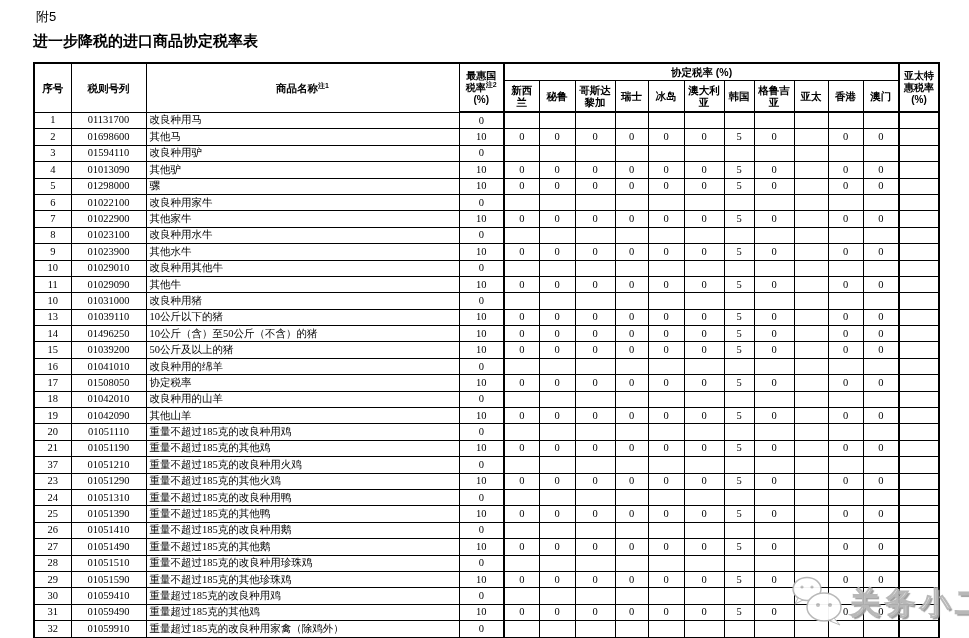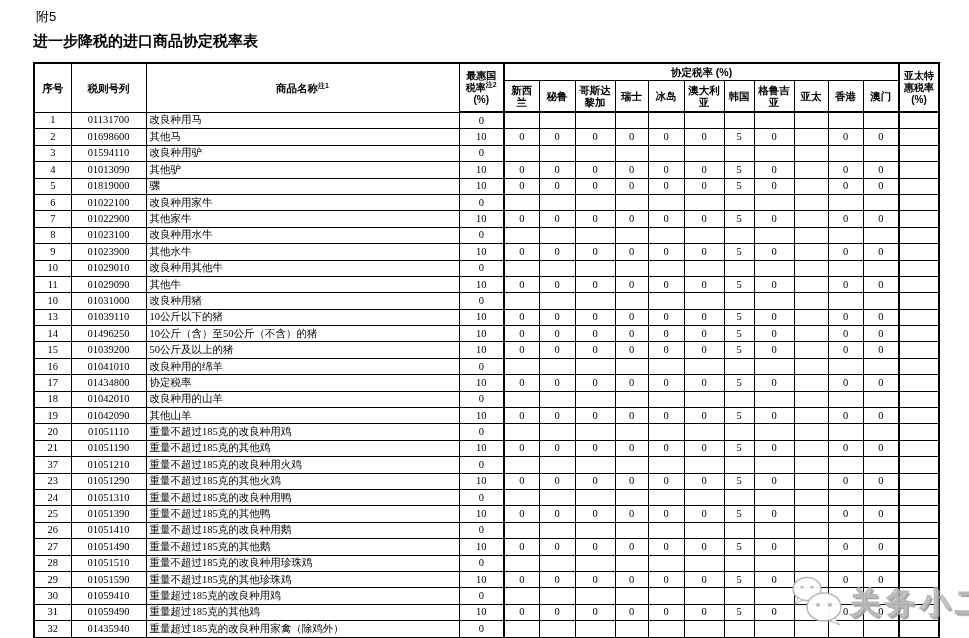--- a/index.html
+++ b/index.html
@@ -170,21 +170,21 @@
         <td>0</td>
         <td>5</td>
         <td>0</td>
         <td></td>
         <td>0</td>
         <td>0</td>
         <td class="thick-left"></td>
       </tr>
       <tr>
         <td>5</td>
-        <td>01819000</td>
+        <td>01298000</td>
         <td class="name-cell">骡</td>
         <td class="thick-right">10</td>
         <td>0</td>
         <td>0</td>
         <td>0</td>
         <td>0</td>
         <td>0</td>
         <td>0</td>
         <td>5</td>
         <td>0</td>
@@ -386,21 +386,21 @@
         <td></td>
         <td></td>
         <td></td>
         <td></td>
         <td></td>
         <td></td>
         <td class="thick-left"></td>
       </tr>
       <tr>
         <td>17</td>
-        <td>01434800</td>
+        <td>01508050</td>
         <td class="name-cell">协定税率</td>
         <td class="thick-right">10</td>
         <td>0</td>
         <td>0</td>
         <td>0</td>
         <td>0</td>
         <td>0</td>
         <td>0</td>
         <td>5</td>
         <td>0</td>
@@ -656,21 +656,21 @@
         <td>0</td>
         <td>5</td>
         <td>0</td>
         <td></td>
         <td>0</td>
         <td>0</td>
         <td class="thick-left"></td>
       </tr>
       <tr>
         <td>32</td>
-        <td>01435940</td>
+        <td>01059910</td>
         <td class="name-cell">重量超过185克的改良种用家禽（除鸡外）</td>
         <td class="thick-right">0</td>
         <td></td>
         <td></td>
         <td></td>
         <td></td>
         <td></td>
         <td></td>
         <td></td>
         <td></td>

